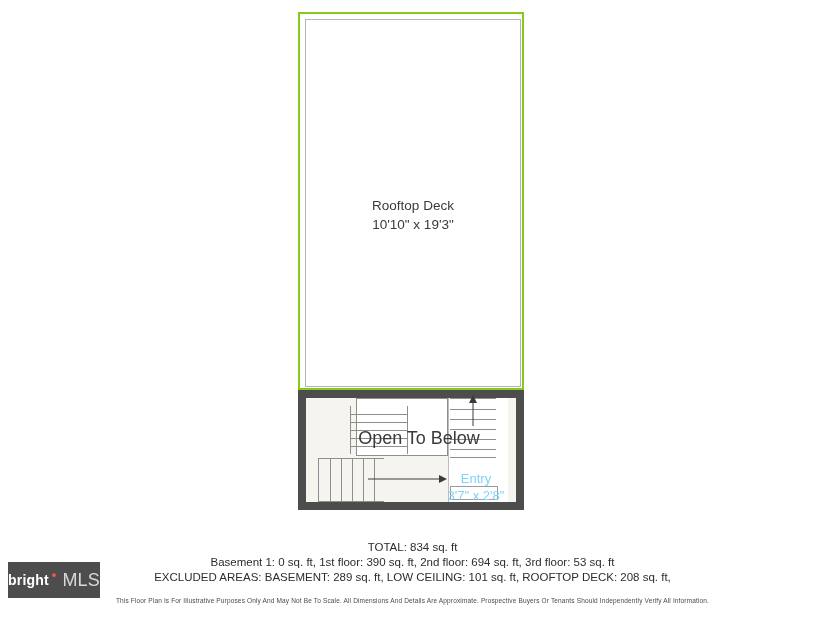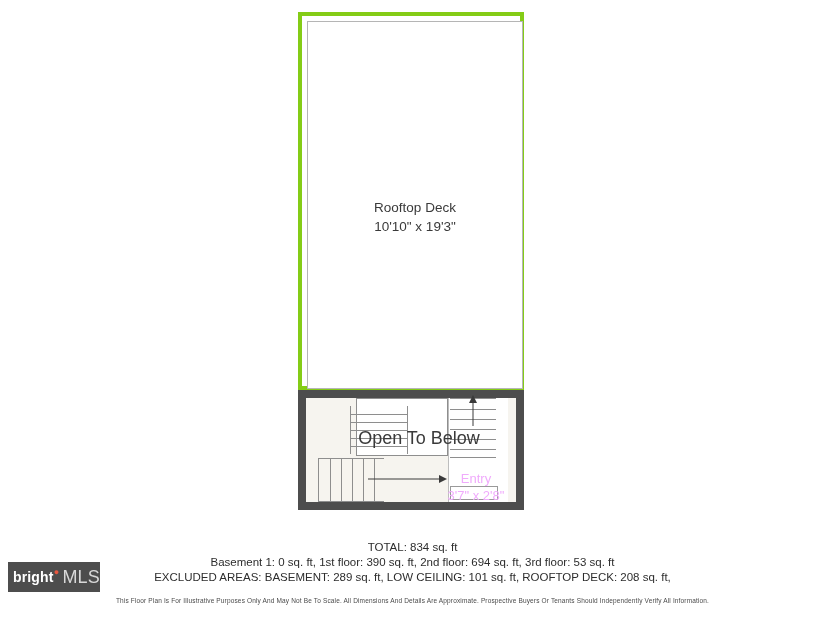--- a/index.html
+++ b/index.html
@@ -29,21 +29,21 @@
     height: 498px;
   }
 
   
   .deck-outer {
     position: absolute;
     left: 0px;
     top: 0px;
     width: 226px;
     height: 378px;
-    border: 4px solid #84cc16;
+    border: 2px solid #84cc16;
     box-sizing: border-box;
     background: #ffffff;
   }
   .deck-inner {
     position: absolute;
     left: 5px;
     top: 5px;
     width: 216px;
     height: 368px;
     border: 1px solid #b5b5b5;
@@ -112,21 +112,21 @@
     color: #3a3a3a;
     font-size: 18px;
     white-space: nowrap;
   }
   .entry-label {
     position: absolute;
     left: 130px;
     top: 80px;
     width: 96px;
     text-align: center;
-    color: #f0abfc;
+    color: #7dd3fc;
     font-size: 13px;
     line-height: 17px;
     white-space: pre-line;
   }
 
   
   .stair {
     position: absolute;
     box-sizing: border-box;
   }
@@ -223,26 +223,26 @@
     font-size: 6.5px;
     letter-spacing: 0.15px;
   }
 
   
   .logo {
     position: absolute;
     left: 8px;
     top: 562px;
     width: 92px;
-    height: 30px;
+    height: 36px;
     background: #4d4d4d;
     color: #ffffff;
     display: flex;
     align-items: center;
-    justify-content: flex-end;
+    justify-content: space-between;
     font-size: 14px;
     letter-spacing: 0.2px;
   }
   .logo .bright {
     font-weight: bold;
   }
   .logo .dot {
     color: #e8573f;
     font-weight: bold;
     font-size: 9px;

